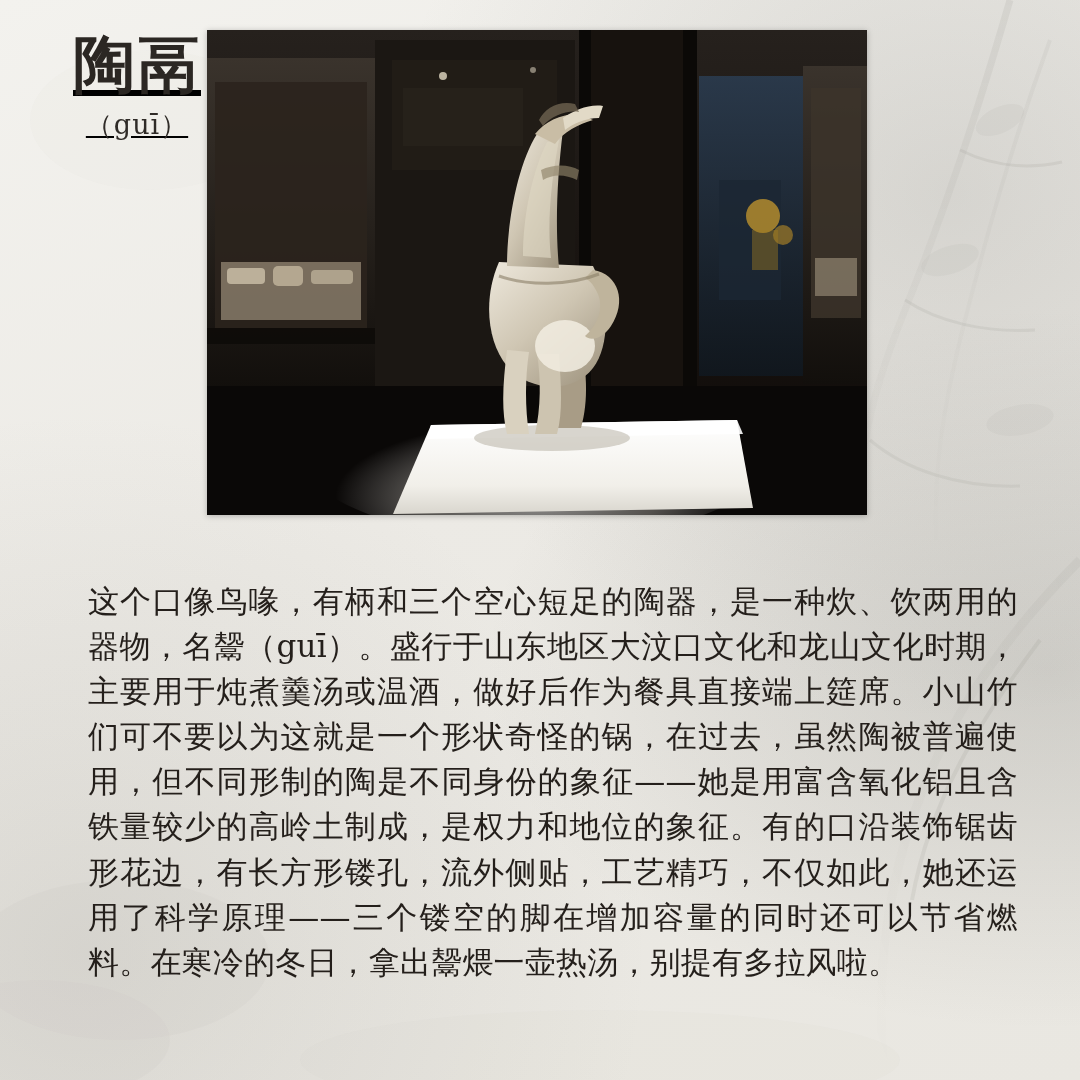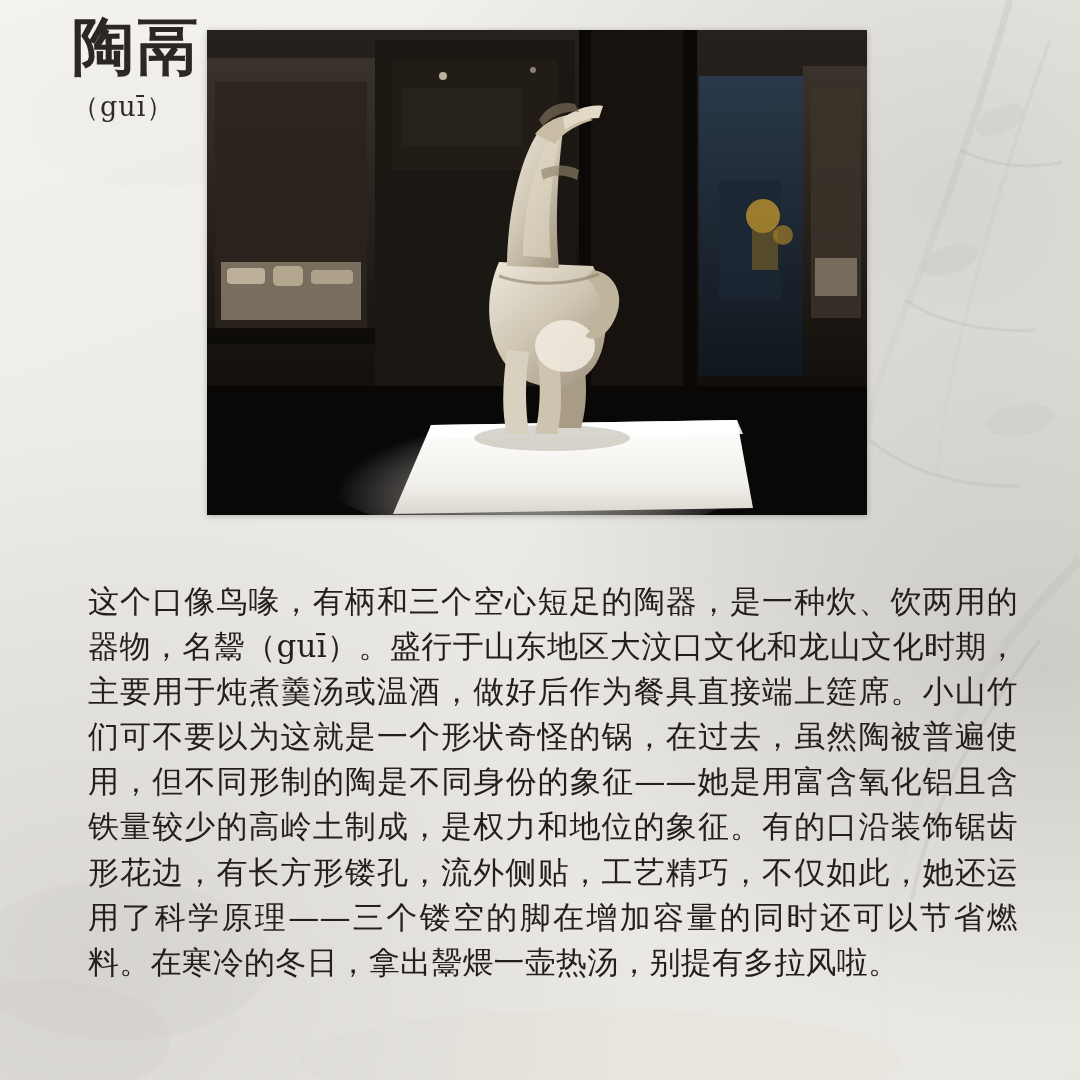--- a/index.html
+++ b/index.html
@@ -30,23 +30,24 @@
     position: absolute;
     inset: 0;
     pointer-events: none;
     opacity: 0.5;
   }
 
   
   .title-block {
     position: absolute;
     left: 72px;
-    top: 14px;
+    top: 32px;
     width: 130px;
-    text-align: left;
+    text-align: center;
+    text-decoration: underline;
   }
   .title-char {
     font-family: "DejaVu Serif", "Liberation Serif", serif;
     font-size: 62px;
     font-weight: 700;
     line-height: 1.08;
     color: #2b2723;
     letter-spacing: 2px;
   }
   .title-pinyin {

